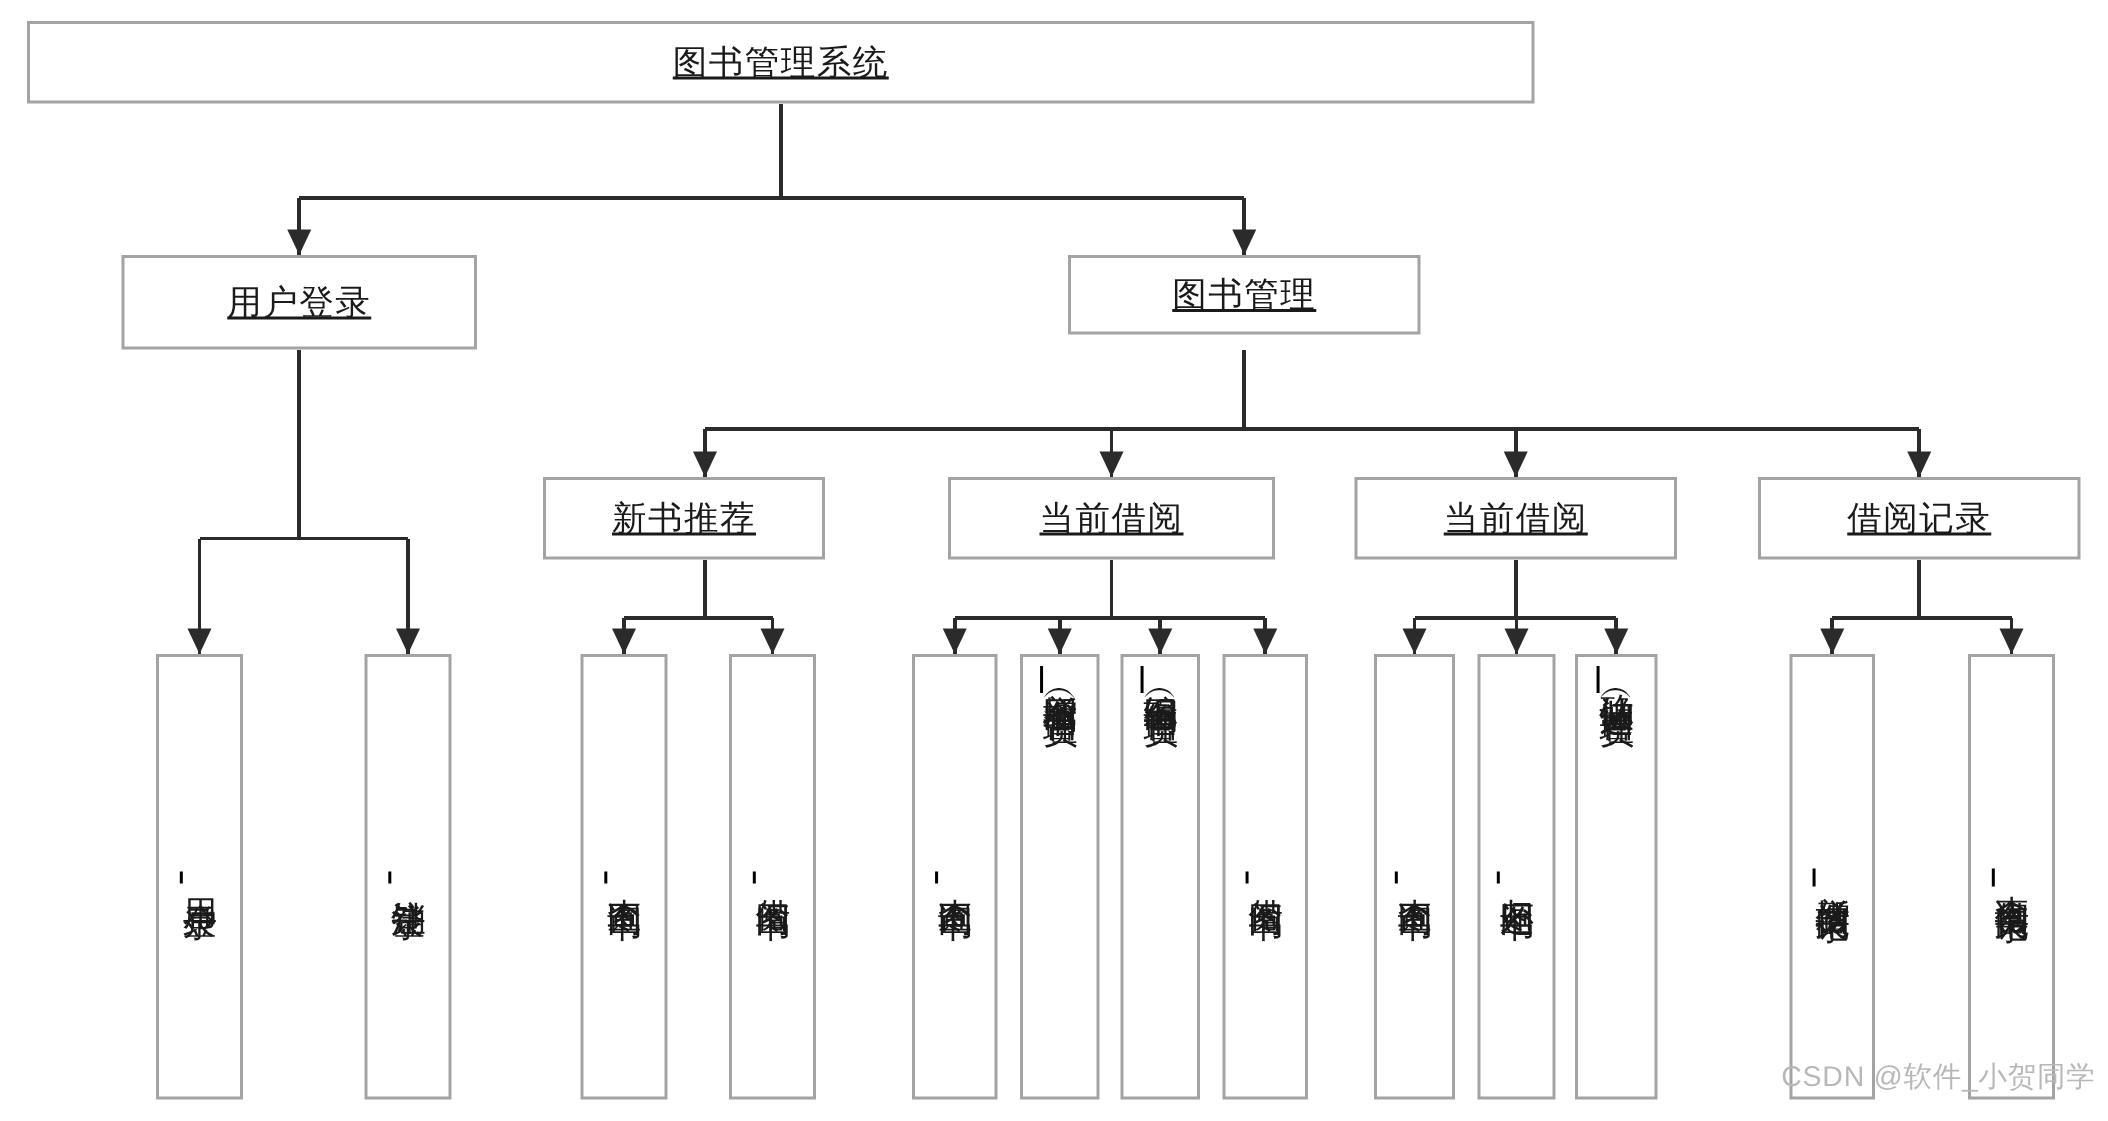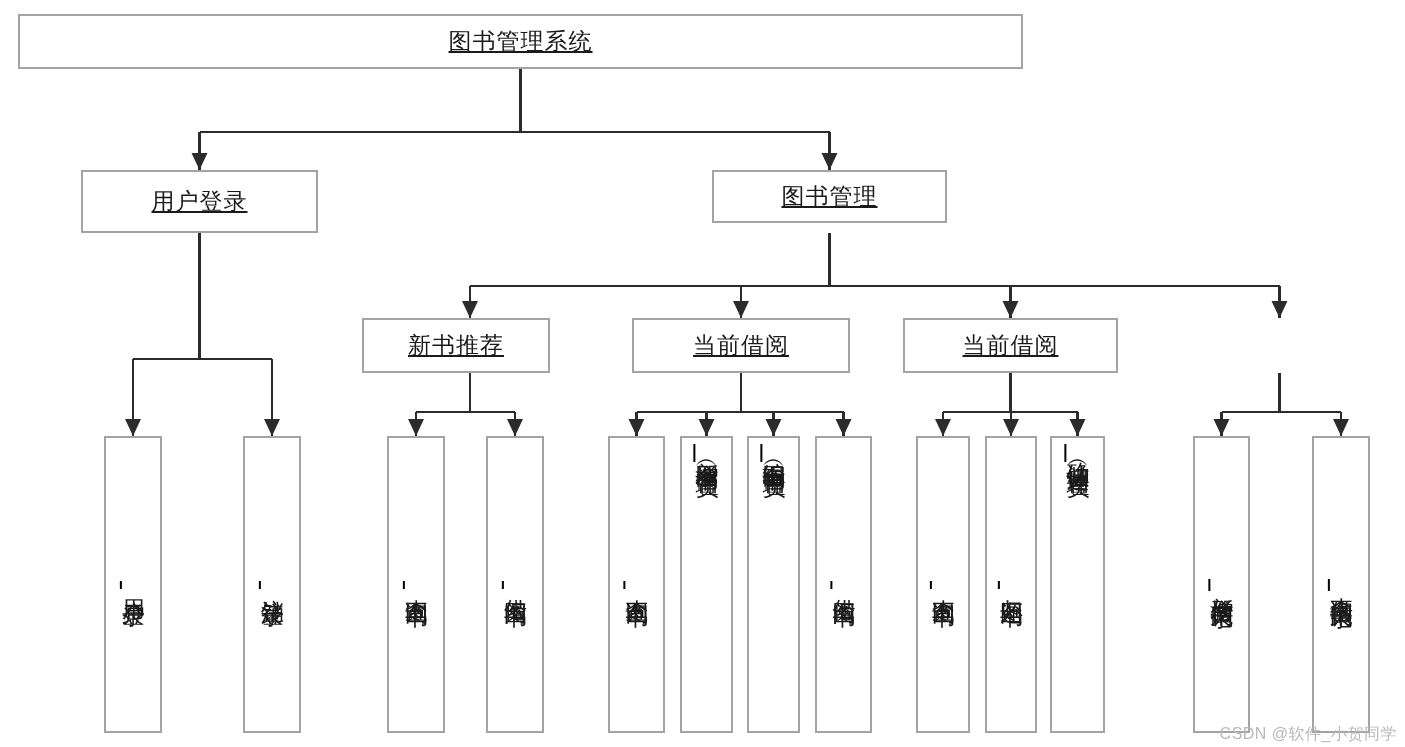--- a/index.html
+++ b/index.html
@@ -55,22 +55,22 @@
     letter-spacing: 2px;
     white-space: nowrap;
   }
   .node-box.vert.centered {
     align-items: center;
     padding-top: 0;
   }
   #watermark {
     position: absolute;
     right: 8px;
-    bottom: 2px;
-    font-size: 16px;
+    bottom: 16px;
+    font-size: 19px;
     color: #b8b8b8;
     letter-spacing: 0.5px;
     user-select: none;
     white-space: nowrap;
   }
 </style>
 </head>
 <body>
 
 <div id="diagram-root">
@@ -143,20 +143,23 @@
 
   <div class="node-box horiz" style="left: 362px; top: 318px; width: 188px; height: 55px;">
     <span>新书推荐</span>
   </div>
   <div class="node-box horiz" style="left: 632px; top: 318px; width: 218px; height: 55px;">
     <span>当前借阅</span>
   </div>
   <div class="node-box horiz" style="left: 903px; top: 318px; width: 215px; height: 55px;">
     <span>当前借阅</span>
   </div>
+  <div class="node-box horiz" style="left: 1172px; top: 318px; width: 215px; height: 55px;">
+    <span>借阅记录</span>
+  </div>
 
   <div class="node-box vert centered" style="left: 104px; top: 436px; width: 58px; height: 297px;">
     <span class="vert-label">用户登录</span>
   </div>
   <div class="node-box vert centered" style="left: 243px; top: 436px; width: 58px; height: 297px;">
     <span class="vert-label">注销登录</span>
   </div>
   <div class="node-box vert centered" style="left: 387px; top: 436px; width: 58px; height: 297px;">
     <span class="vert-label">查询图书</span>
   </div>

